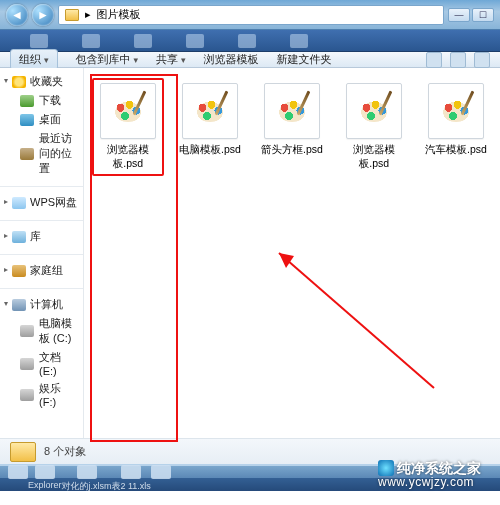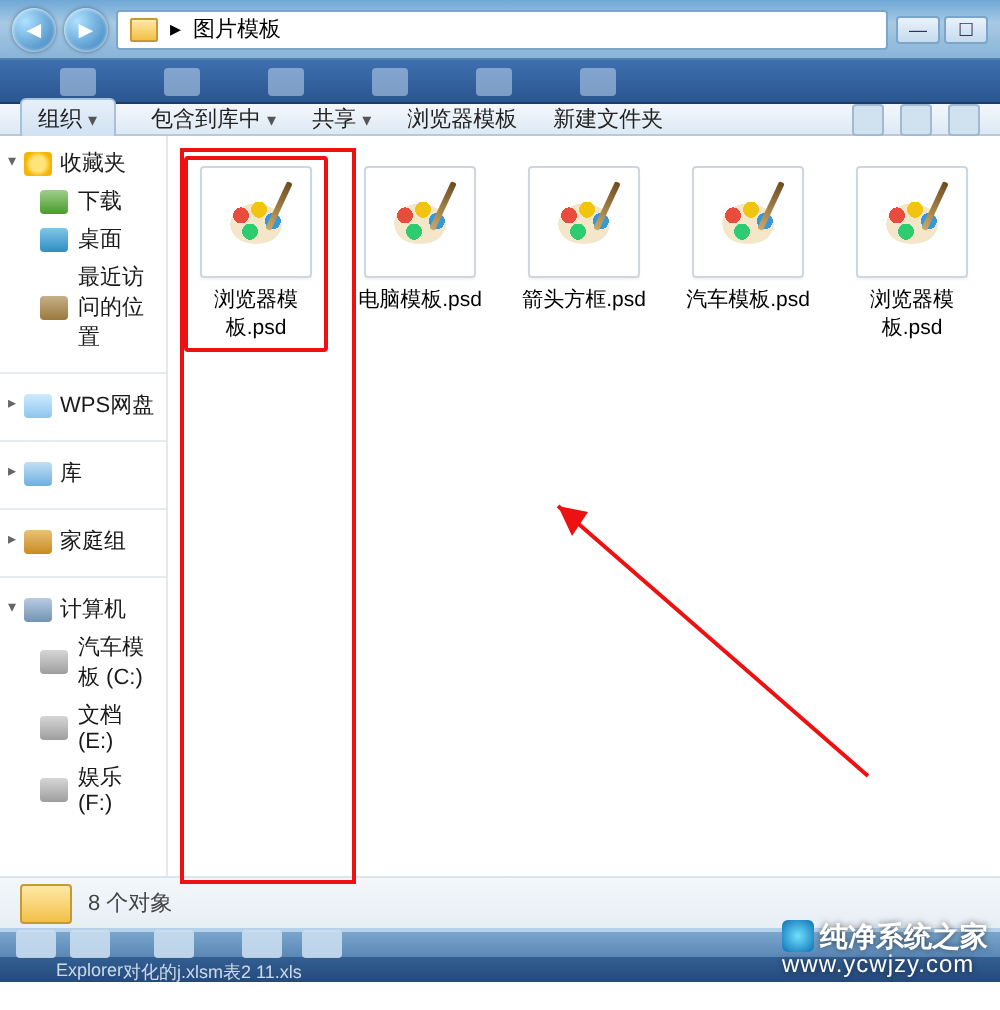--- a/index.html
+++ b/index.html
@@ -116,21 +116,21 @@
   
   .desk-task {
     height:27px;
     background:linear-gradient(#7aa6cc 0,#5a87b5 50%,#335f93 50%,#254a7a 100%);
     border-top:2px solid #b6d2ea;
     display:flex; align-items:center; padding:0 8px; gap:26px; position:relative;
   }
   .task-item { display:flex; flex-direction:column; align-items:center; gap:1px; font-size:9px; color:#e8f1fa; opacity:.85;}
   .task-item .ti{width:20px;height:14px;background:#cfe1f2;border-radius:2px;}
   .watermark{
-    position:absolute; right:6px; bottom:2px; font-size:14px; font-weight:700; color:#fff;
+    position:absolute; right:19px; bottom:2px; font-size:14px; font-weight:700; color:#fff;
     text-shadow:0 0 3px rgba(0,0,0,.6); line-height:1.05;
   }
   .watermark .sub{font-size:12px;font-weight:400;display:block;letter-spacing:.5px;}
   .watermark .logo{display:inline-block;width:16px;height:16px;border-radius:3px;background:radial-gradient(circle,#6fe0ff,#0b6fb3);vertical-align:-3px;margin-right:3px;}
 </style>
 </head>
 <body>
 
 <div class="navbar">
   <div class="nav-btn">◄</div>
@@ -216,21 +216,21 @@
     </div>
     <hr class="sep">
     <div class="group">
       <div class="group-h">
         <span class="tw">▾</span>
           <span class="ic pc"></span>
         <span>计算机</span>
       </div>
       <div class="item">
         <span class="ic hd"></span>
-        <span>汽车模板 (C:)</span>
+        <span>电脑模板 (C:)</span>
       </div>
       <div class="item">
         <span class="ic hd"></span>
         <span>文档 (E:)</span>
       </div>
       <div class="item">
         <span class="ic hd"></span>
         <span>娱乐 (F:)</span>
       </div>
     </div>
@@ -246,25 +246,25 @@
         <div class="file">
           <div class="thumb"></div>
           <span>电脑模板.psd</span>
         </div>
         <div class="file">
           <div class="thumb"></div>
           <span>箭头方框.psd</span>
         </div>
         <div class="file">
           <div class="thumb"></div>
+          <span>浏览器模板.psd</span>
+        </div>
+        <div class="file">
+          <div class="thumb"></div>
           <span>汽车模板.psd</span>
-        </div>
-        <div class="file">
-          <div class="thumb"></div>
-          <span>浏览器模板.psd</span>
         </div>
       </div>
     <div class="red-frame"></div>
     <div class="arrow">
       <svg width="200" height="170">
         <line x1="170" y1="150" x2="15" y2="15"></line>
         <polygon points="15,15 30,18 22,30"></polygon>
       </svg>
     </div>
   </div>

